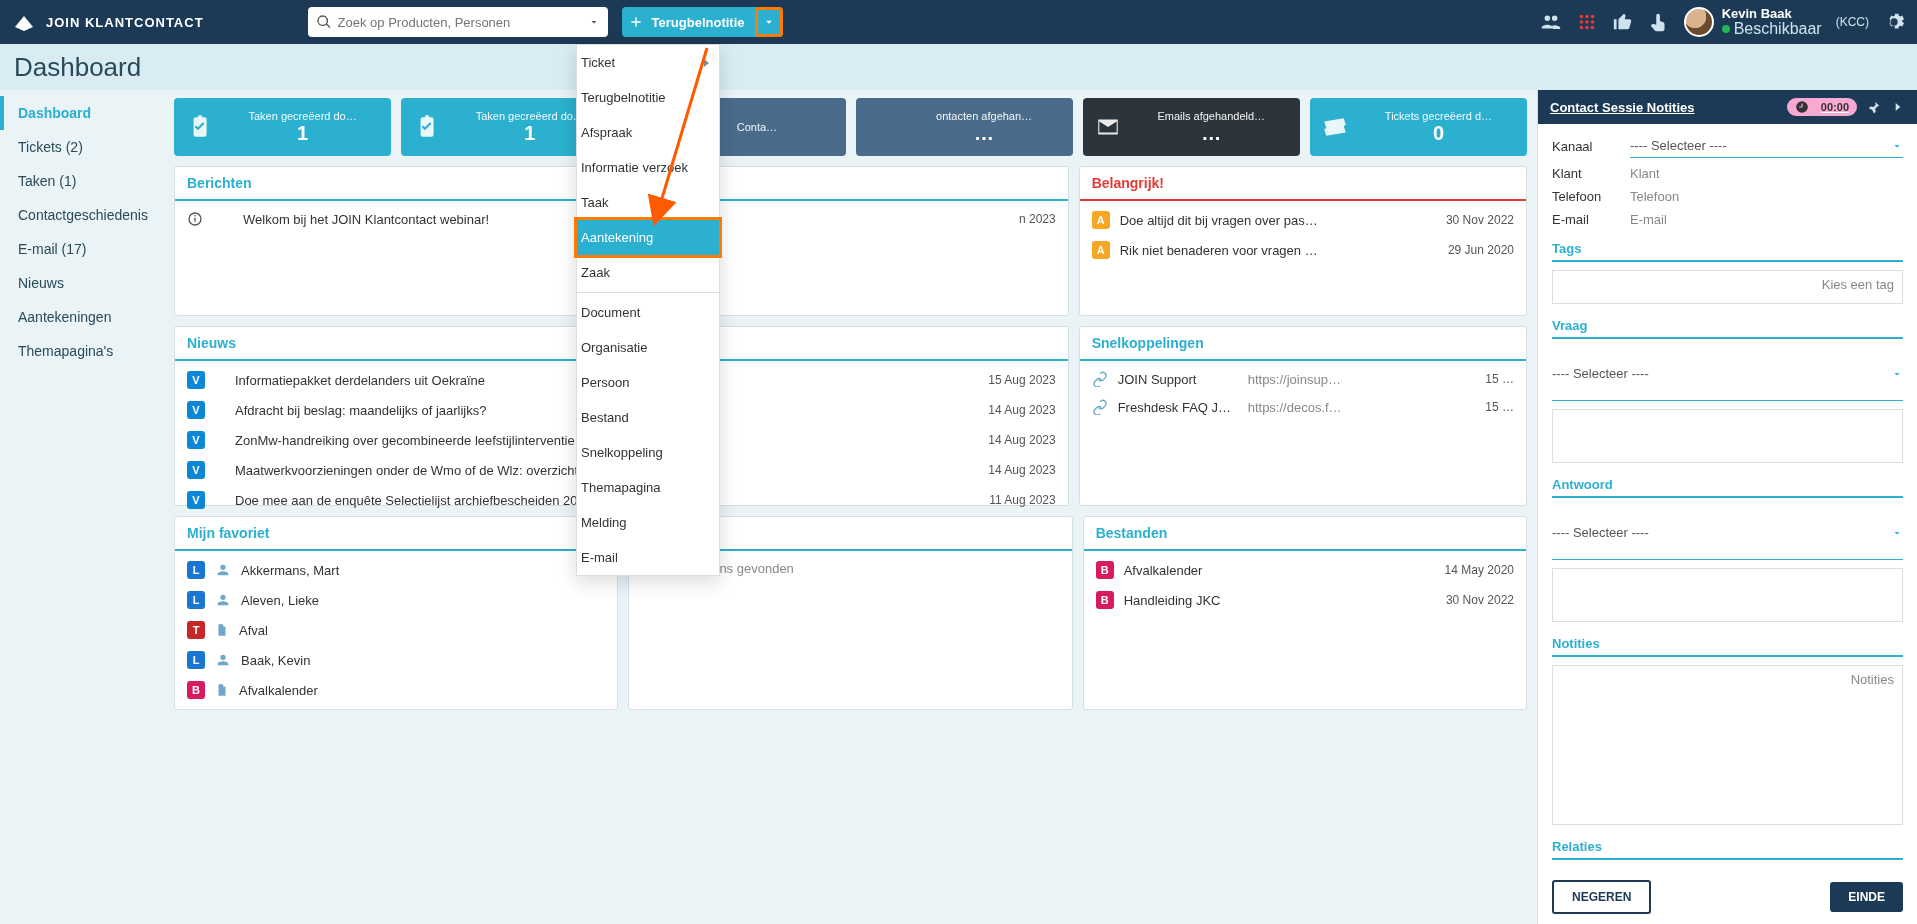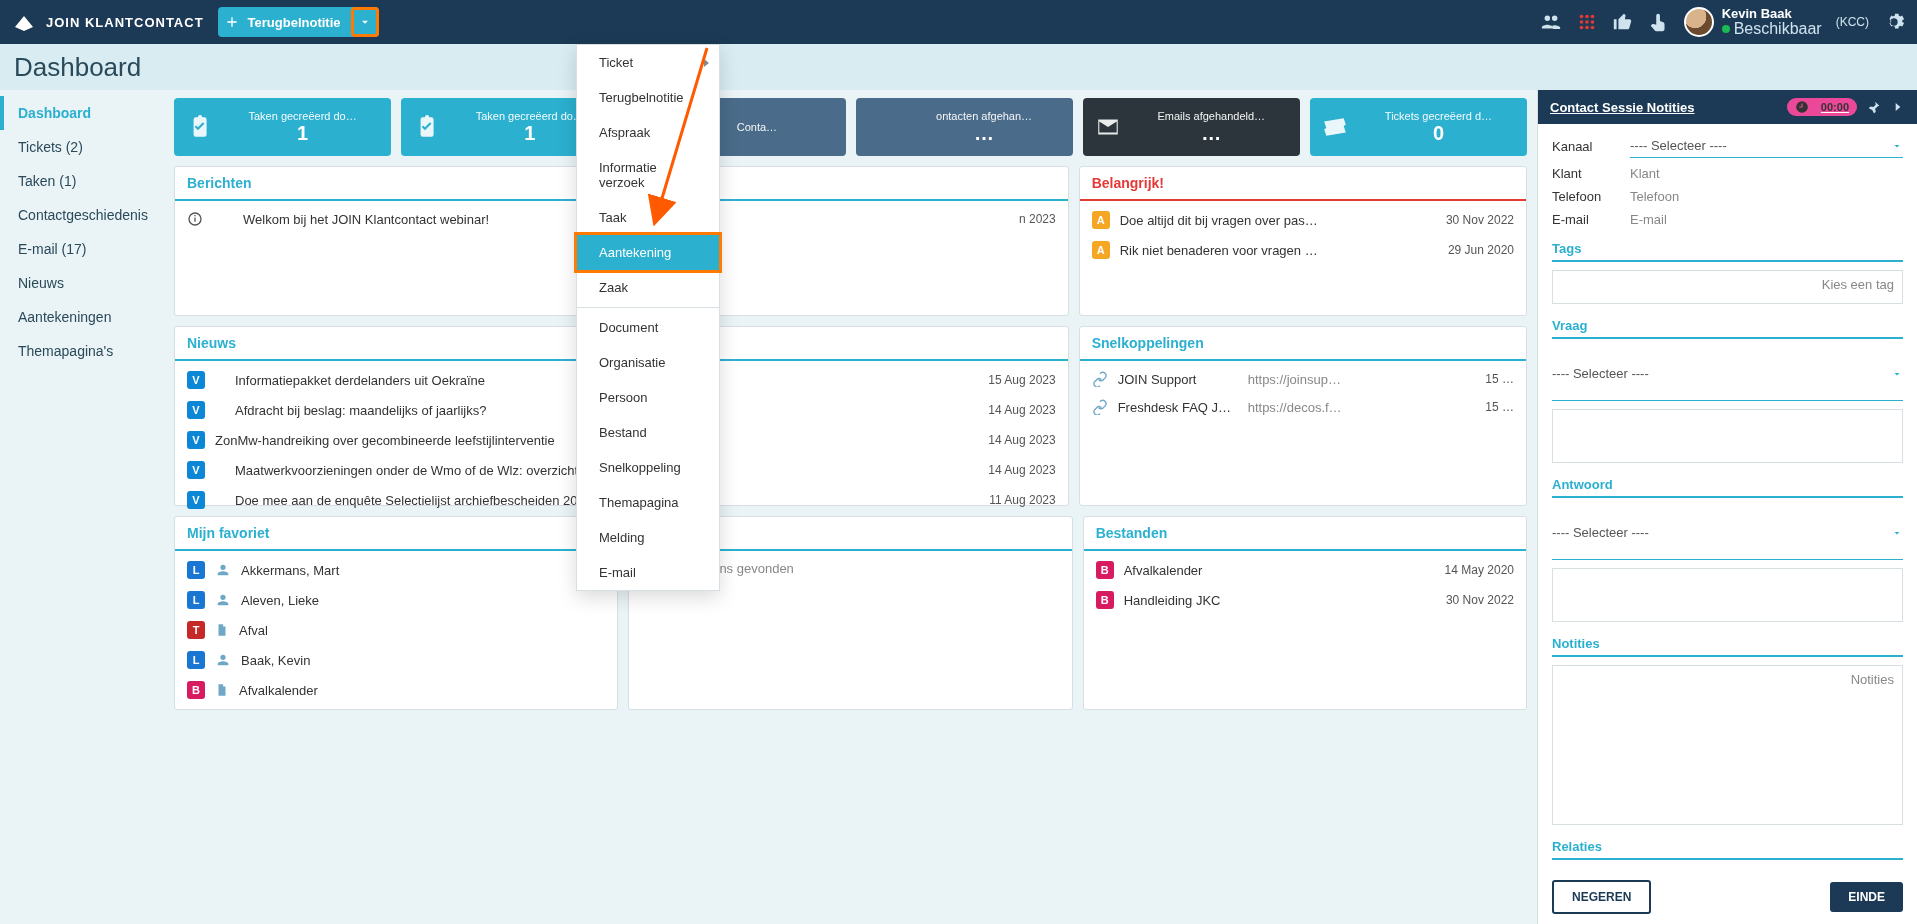--- a/index.html
+++ b/index.html
@@ -78,32 +78,32 @@
   .b-b{background:#d81b60;}
   .linkico{width:16px;height:16px;fill:#6fa8c7;}
   .personico{width:16px;height:16px;fill:#6fa8c7;}
   .docico{width:14px;height:16px;fill:#6fa8c7;}
 
   .grid3{display:grid;grid-template-columns:1fr 1fr 1fr;gap:10px;margin-top:10px;}
   .favpanel .list{max-height:160px;overflow:auto;}
 
   
   .dropdown{position:absolute;left:576px;top:44px;width:144px;background:#fff;border:1px solid var(--border);box-shadow:0 6px 18px rgba(0,0,0,.15);z-index:50;}
-  .dditem{padding:10px 22px;font-size:13px;color:#333;cursor:pointer;position:relative;}
+  .dditem{padding:10px 4px;font-size:13px;color:#333;cursor:pointer;position:relative;}
   .dditem.hassub::after{content:"";position:absolute;right:10px;top:50%;transform:translateY(-50%);border-left:5px solid #888;border-top:4px solid transparent;border-bottom:4px solid transparent;}
   .dditem.highlight{background:var(--teal);color:#fff;border:3px solid #ff7a00;margin:-3px;}
   .ddsep{height:1px;background:var(--border);margin:2px 0;}
 
   
   .ann{position:absolute;left:597px;top:40px;width:130px;height:200px;z-index:60;pointer-events:none;}
 
   
   .rpanel{width:380px;background:#fff;border-left:1px solid var(--border);display:flex;flex-direction:column;}
   .rhead{height:34px;background:var(--navy);color:#fff;display:flex;align-items:center;padding:0 12px;font-size:13px;font-weight:600;gap:10px;text-decoration:underline;}
-  .rhead .timer{margin-left:auto;background:#ec4899;color:#333;border-radius:12px;font-size:11px;padding:2px 8px;display:flex;align-items:center;gap:12px;}
+  .rhead .timer{margin-left:auto;background:#f9a8d4;color:#333;border-radius:12px;font-size:11px;padding:2px 8px;display:flex;align-items:center;gap:12px;}
   .rhead svg{width:14px;height:14px;}
   .pin{fill:#cfe3ef;width:16px;height:16px;}
   .rform{padding:10px 14px;display:flex;flex-direction:column;gap:8px;flex:1;overflow:auto;}
   .frow{display:flex;align-items:center;gap:10px;}
   .frow label{width:68px;font-size:13px;color:#333;}
   .frow .val{flex:1;font-size:13px;color:var(--muted);}
   .fsel{flex:1;border-bottom:1px solid var(--teal);padding:4px 0;font-size:13px;color:#555;display:flex;align-items:center;}
   .fsel .chev{margin-left:auto;}
   .chev{width:12px;height:12px;fill:var(--teal);}
   .sectlbl{color:var(--teal);font-weight:700;font-size:13px;border-bottom:2px solid var(--teal);padding-bottom:4px;margin-top:6px;}
@@ -120,20 +120,29 @@
 </head>
 <body>
 
 <div class="topbar">
   <div class="logo">
     <svg viewBox="0 0 24 24">
         <path fill="#fff" d="M3 17l9-11 9 11-9 4z"></path>
       </svg>
     <span>JOIN KLANTCONTACT</span>
   </div>
+  <div class="searchwrap">
+    <svg viewBox="0 0 24 24">
+        <path d="M10 2a8 8 0 105.3 14l5 5 1.4-1.4-5-5A8 8 0 0010 2zm0 2a6 6 0 110 12 6 6 0 010-12z"></path>
+      </svg>
+    <input placeholder="Zoek op Producten, Personen" style="">
+    <svg class="chev" viewBox="0 0 24 24">
+        <path fill="#555" d="M7 10l5 5 5-5z"></path>
+      </svg>
+  </div>
   <div class="newbtn">
     <span class="plus">
       <svg width="16" height="16" viewBox="0 0 24 24">
           <path fill="#fff" d="M11 5h2v6h6v2h-6v6h-2v-6H5v-2h6z"></path>
         </svg>
     </span>
     <span class="lbl">Terugbelnotitie</span>
     <span class="dd">
       <svg width="14" height="14" viewBox="0 0 24 24">
           <path fill="#fff" d="M7 10l5 5 5-5z"></path>
@@ -299,21 +308,21 @@
               <span style="margin-left:20px">Informatiepakket derdelanders uit Oekraïne</span>
               <span class="date">15 Aug 2023</span>
             </div>
             <div class="li">
               <span class="badge b-v">V</span>
               <span style="margin-left:20px">Afdracht bij beslag: maandelijks of jaarlijks?</span>
               <span class="date">14 Aug 2023</span>
             </div>
             <div class="li">
               <span class="badge b-v">V</span>
-              <span style="">ZonMw-handreiking over gecombineerde leefstijlinterventie</span>
+              <span style="margin-left:20px">ZonMw-handreiking over gecombineerde leefstijlinterventie</span>
               <span class="date">14 Aug 2023</span>
             </div>
             <div class="li">
               <span class="badge b-v">V</span>
               <span style="margin-left:20px">Maatwerkvoorzieningen onder de Wmo of de Wlz: overzicht 20</span>
               <span class="date">14 Aug 2023</span>
             </div>
             <div class="li">
               <span class="badge b-v">V</span>
               <span style="margin-left:20px">Doe mee aan de enquête Selectielijst archiefbescheiden 2020</span>

